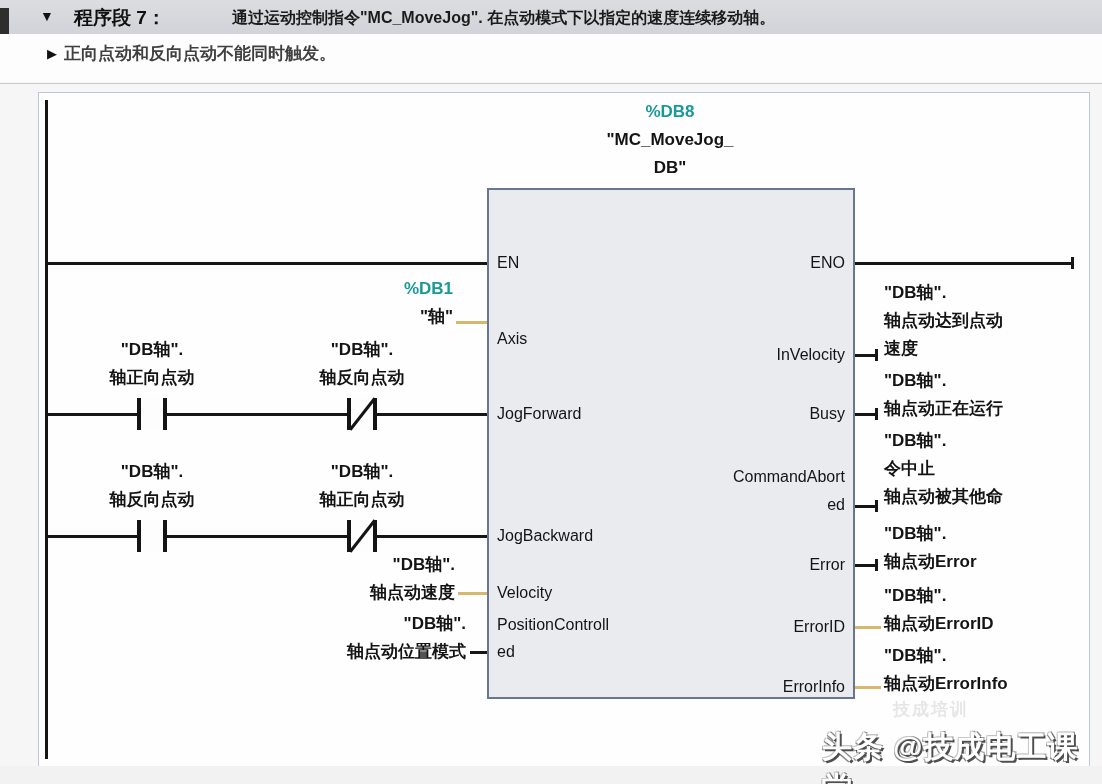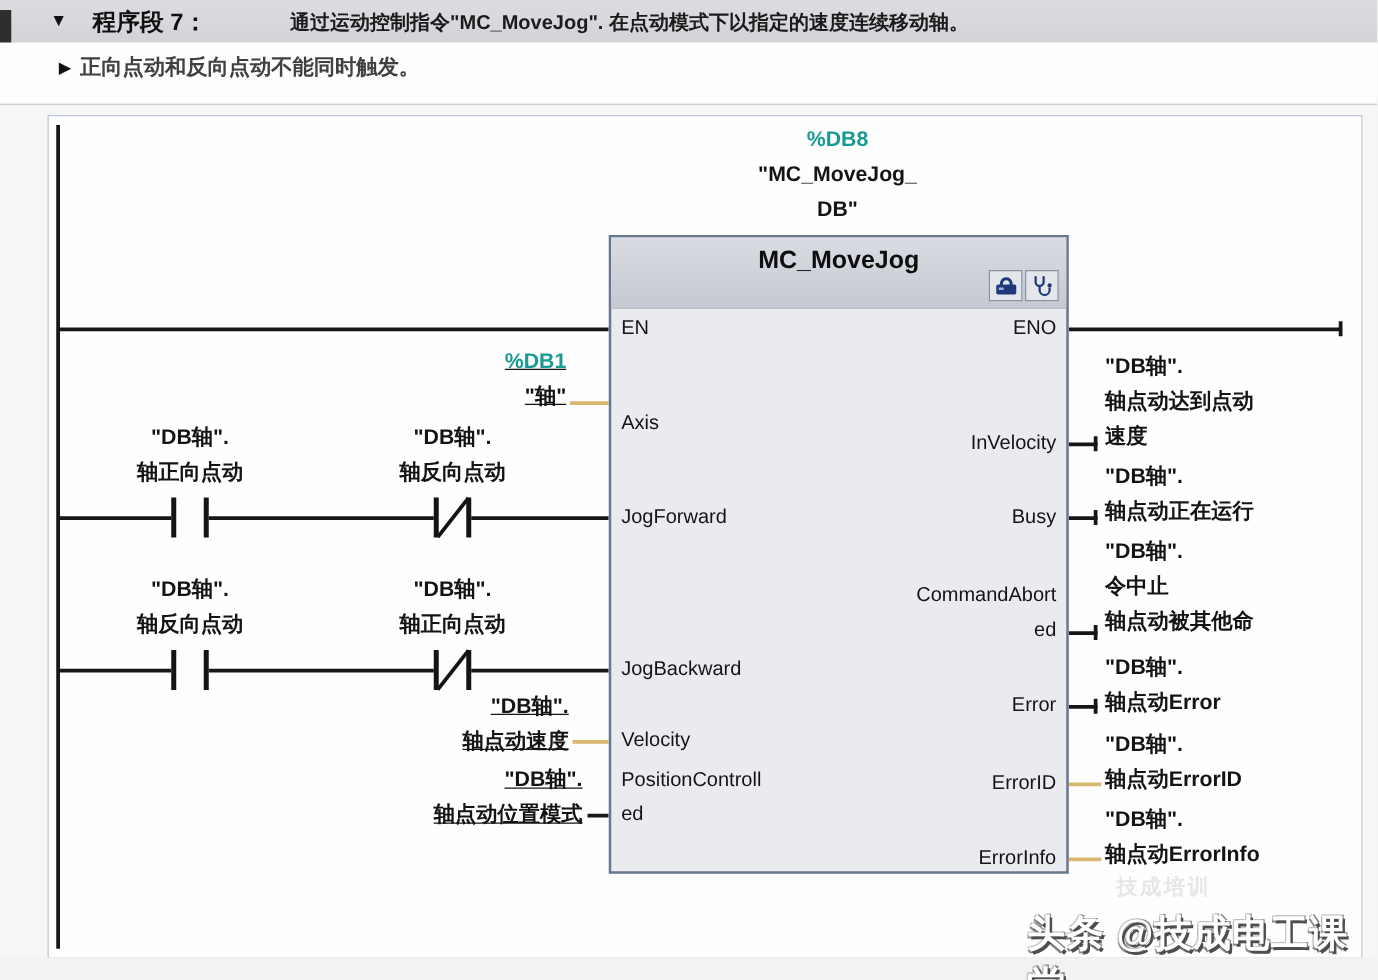--- a/index.html
+++ b/index.html
@@ -31,21 +31,21 @@
 
   
   .contact{position:absolute;width:30px;height:32px;background:#fdfdfd;}
   .contact .bar{position:absolute;top:0;width:4px;height:32px;background:#141414;}
   .bar.l{left:0}.bar.r{right:0}
   .contact .slash{position:absolute;left:14px;top:-4px;width:3px;height:40px;background:#141414;transform:rotate(38deg);}
 
   
   .op{position:absolute;font-size:17px;font-weight:600;color:#141414;line-height:28px;}
   .op.center{text-align:center;}
-  .op.right{text-align:right;text-decoration:underline;}
+  .op.right{text-align:right;}
   .op .db{color:#1a9a94;font-weight:700;}
 
   
   .fb{position:absolute;left:487px;top:188px;width:368px;height:511px;
     background:#e9ebef;border:2px solid #68778f;box-sizing:border-box;}
   .fb-header{position:absolute;left:0;top:0;width:100%;height:56px;
     background:linear-gradient(#d9dce2,#c5c9d2);border-bottom:1px solid #aab1bf;}
   .fb-title{position:absolute;left:0;top:7px;width:100%;text-align:center;
     font-size:20px;font-weight:700;color:#0d0d0d;}
   .fb-icons{position:absolute;right:6px;top:26px;display:flex;gap:2px;}
@@ -157,39 +157,20 @@
   <div class="op right" style="left:255px;top:551px;width:200px;">
     <div>"DB轴".</div>
     <div>轴点动速度</div>
   </div>
   <div class="op right" style="left:255px;top:610px;width:211px;">
     <div>"DB轴".</div>
     <div>轴点动位置模式</div>
   </div>
 
   <div class="fb">
-    <div class="fb-header">
-      <div class="fb-title">MC_MoveJog</div>
-      <div class="fb-icons">
-        <span class="icon-box">
-          <svg width="20" height="16" viewBox="0 0 20 16">
-            <path d="M6 7 Q6 2 10 2 Q14 2 14 7" fill="none" stroke="#1e3a7a" stroke-width="2.4"></path>
-            <rect x="2" y="6.5" width="16" height="8" rx="1.5" fill="#1e3a7a"></rect>
-            <rect x="4" y="9" width="4" height="2" fill="#9db0d8"></rect>
-          </svg>
-        </span>
-        <span class="icon-box">
-          <svg width="19" height="19" viewBox="0 0 19 19" fill="none" stroke="#1e3a7a" stroke-width="1.8">
-            <path d="M4.5 2 v4.5 a3.2 3.2 0 0 0 6.4 0 V2"></path>
-            <path d="M7.7 10 v3 a4 4 0 0 0 8 0 v-2"></path>
-            <circle cx="15.7" cy="9.3" r="1.7" fill="#1e3a7a" stroke="none"></circle>
-          </svg>
-        </span>
-      </div>
-    </div>
 
     <div class="pin left" style="top:64px;">EN</div>
     <div class="pin left" style="top:123px;margin-top:17px;">Axis</div>
     <div class="pin left" style="top:215px;">JogForward</div>
     <div class="pin left" style="top:337px;">JogBackward</div>
     <div class="pin left" style="top:394px;">Velocity</div>
     <div class="pin left" style="top:426px;">PositionControll</div>
     <div class="pin left" style="top:453px;">ed</div>
 
     <div class="pin right" style="top:64px;">ENO</div>

